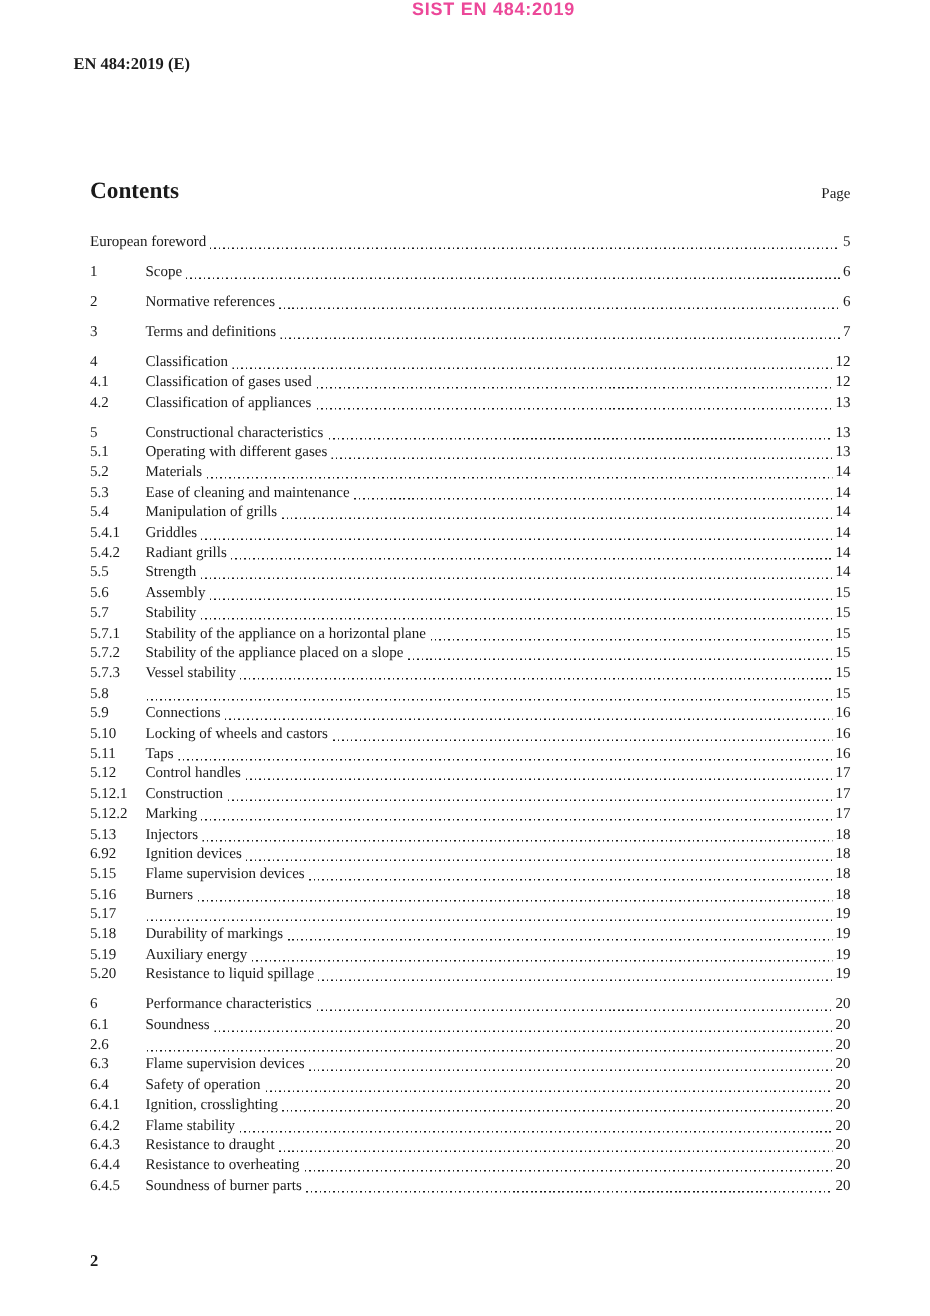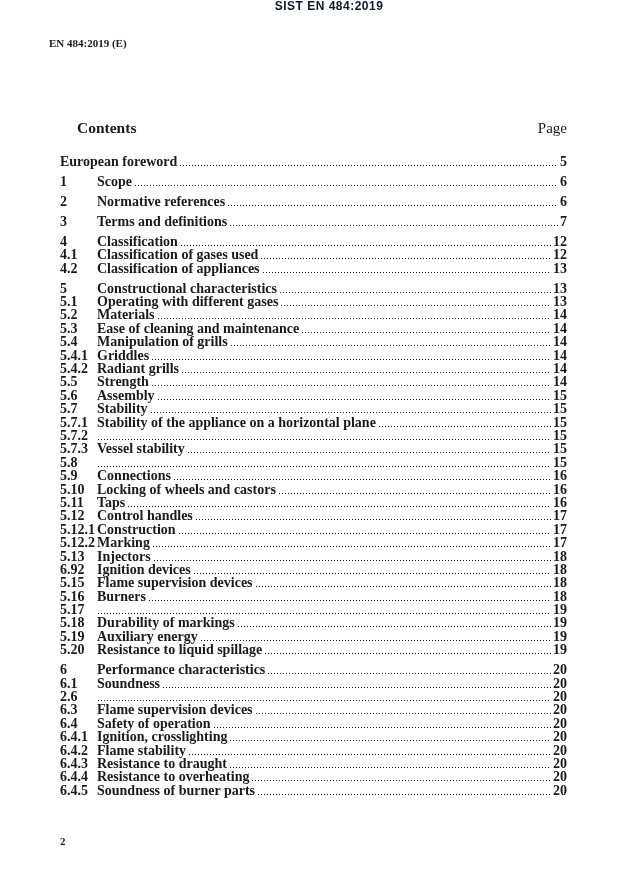--- a/index.html
+++ b/index.html
@@ -11,39 +11,39 @@
     font-family: "Liberation Serif", serif;
     color: #1a1a1a;
   }
   .watermark {
     position: absolute; top: 0; left: 0; width: 100%;
     padding-left: 38px; box-sizing: border-box;
     text-align: center;
     font-family: "Liberation Sans", sans-serif;
     font-weight: bold; font-size: 12px; line-height: 13px;
     letter-spacing: 0.5px;
-    color: #0f172a;
+    color: #ec4899;
   }
   .doc-ref {
     position: absolute; top: 37px; left: 49px;
     font-weight: bold; font-size: 11px;
   }
   .contents-heading {
     position: absolute; top: 119px; left: 60px; width: 507px;
     display: flex; justify-content: space-between; align-items: baseline;
   }
-  .contents-title { font-weight: bold; font-size: 15.5px; margin-left: 17px; }
-  .page-label { font-size: 15px; }
+  .contents-title { font-weight: bold; font-size: 15.5px; }
+  .page-label { font-size: 10px; }
   .toc {
     position: absolute; top: 155px; left: 60px; width: 507px;
   }
   .toc-row {
     display: flex;
     height: 13.4px; line-height: 13.4px;
-    font-size: 14px; font-weight: bold;
+    font-size: 10px; font-weight: normal;
   }
   .group-gap { margin-top: 6.6px; }
   .num { flex: 0 0 37px; width: 37px; }
   .label { white-space: nowrap; padding-right: 2px; }
   .leader {
     flex: 1 1 auto;
     align-self: flex-start;
     height: 11px;
     margin: 0 2px 0 1px;
     background: repeating-linear-gradient(to right, #1a1a1a 0, #1a1a1a 1px, transparent 1px, transparent 3px) left bottom / 100% 1px no-repeat;
@@ -169,20 +169,21 @@
       <span class="page-num">15</span>
     </div>
     <div class="toc-row">
       <span class="num">5.7.1</span>
       <span class="label">Stability of the appliance on a horizontal plane</span>
       <span class="leader"></span>
       <span class="page-num">15</span>
     </div>
     <div class="toc-row">
       <span class="num">5.7.2</span>
+      <span class="label">Stability of the appliance placed on a slope</span>
       <span class="leader"></span>
       <span class="page-num">15</span>
     </div>
     <div class="toc-row">
       <span class="num">5.7.3</span>
       <span class="label">Vessel stability</span>
       <span class="leader"></span>
       <span class="page-num">15</span>
     </div>
     <div class="toc-row">

